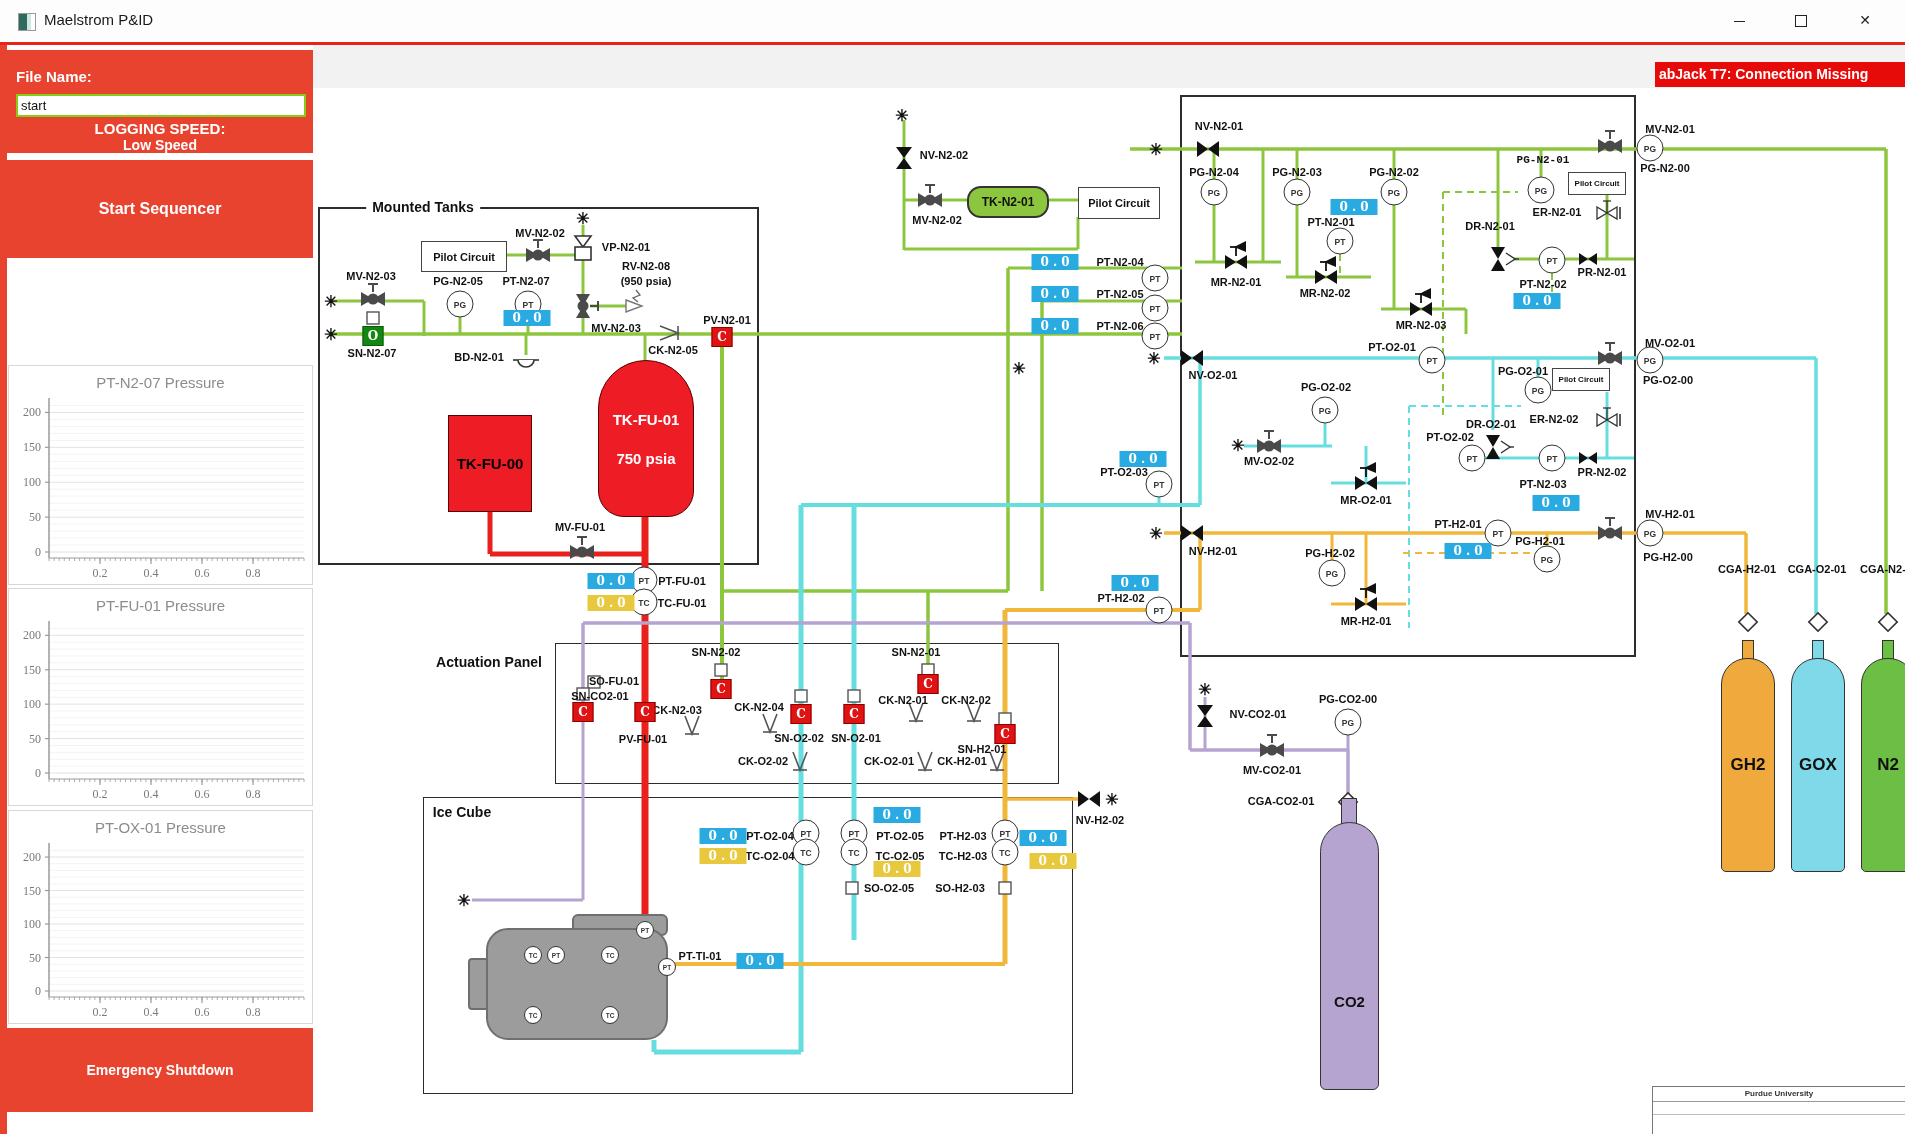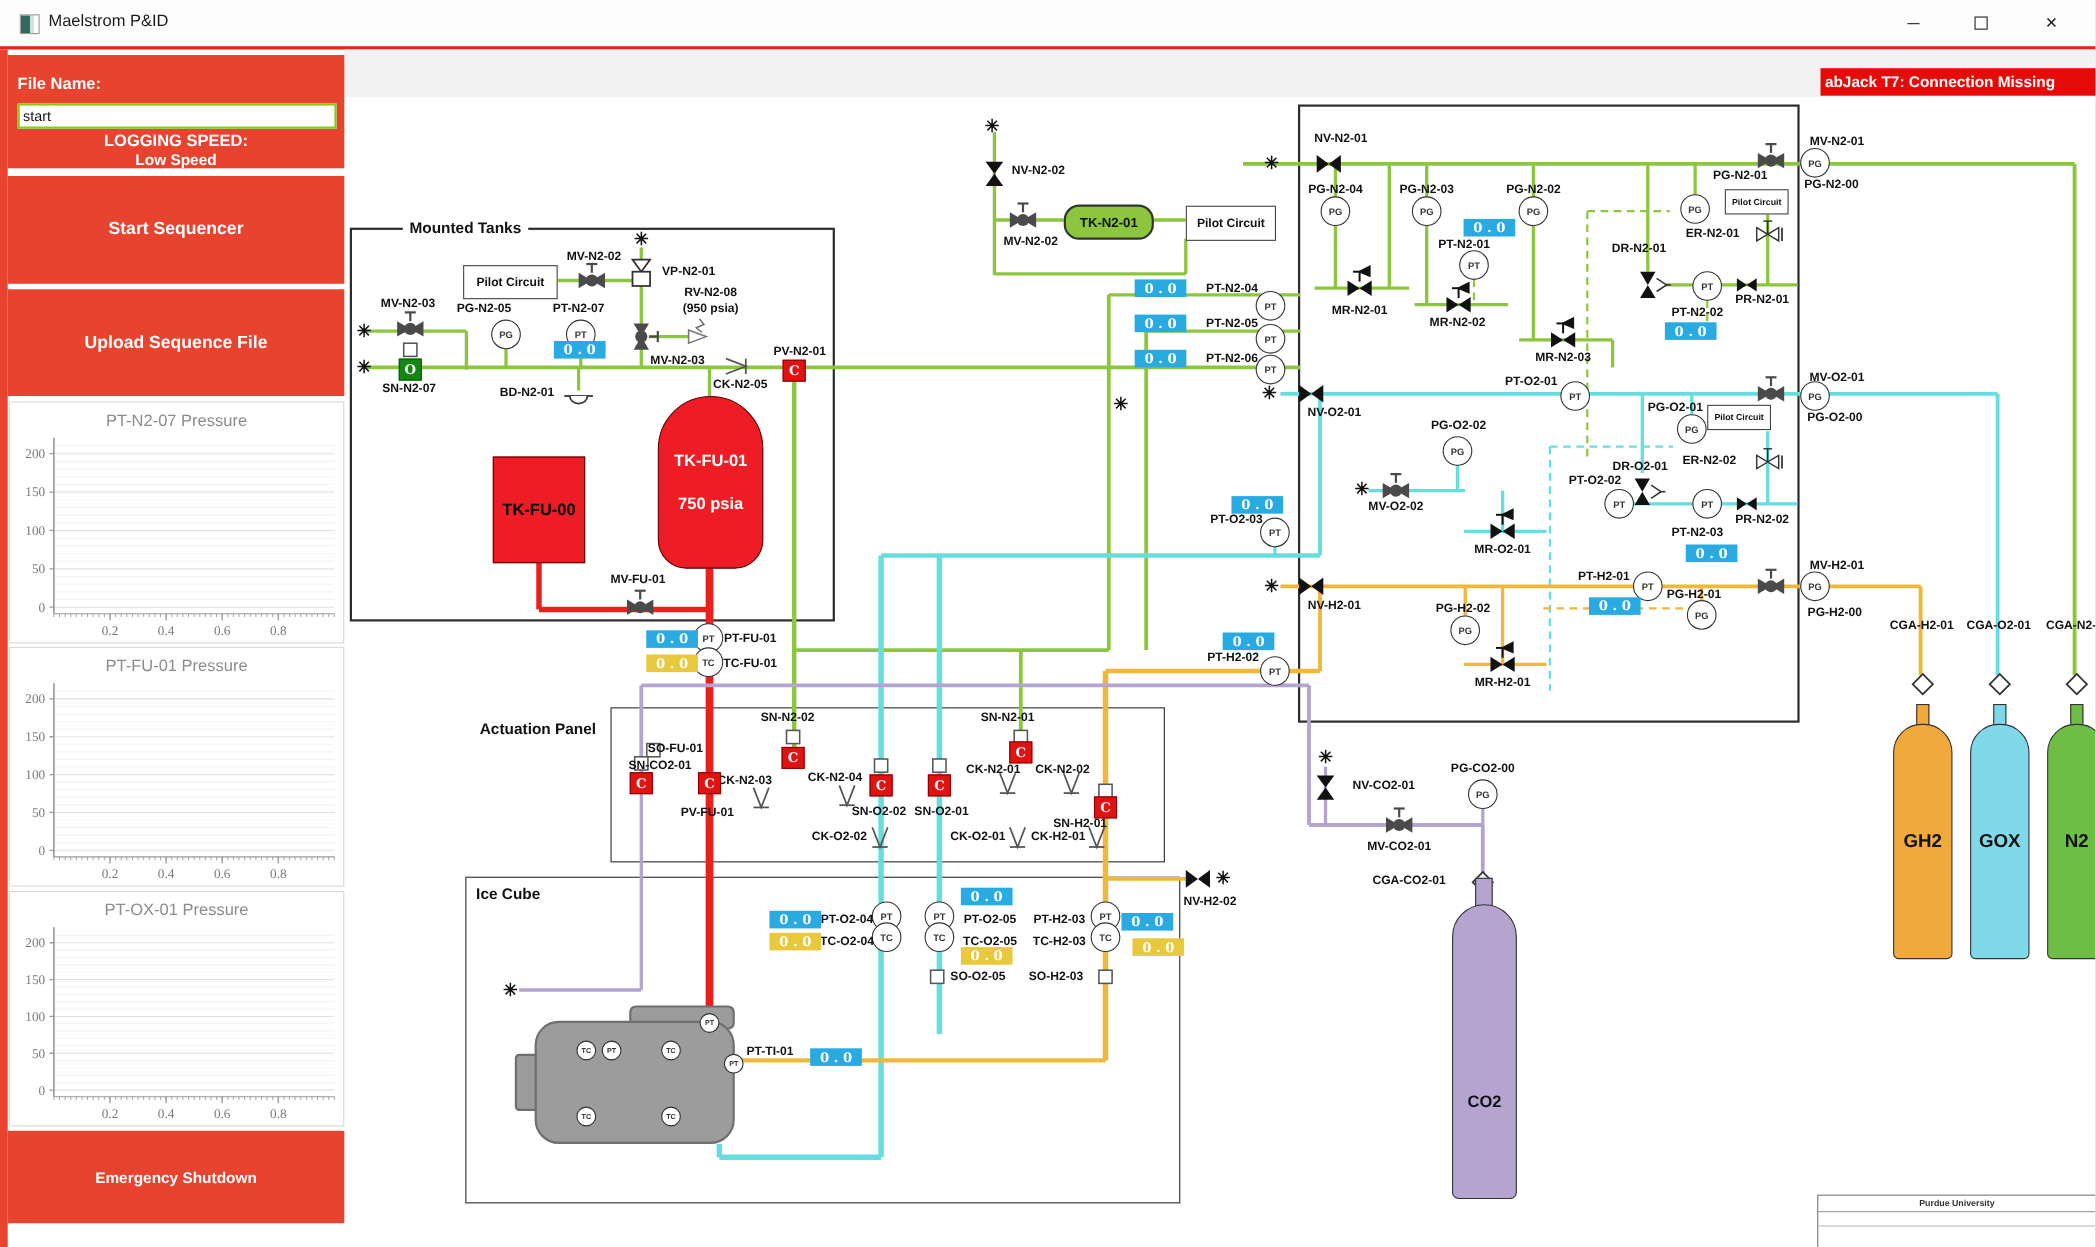--- a/index.html
+++ b/index.html
@@ -56,23 +56,20 @@
   <div id="redstrip"></div>
 
   <div class="redpanel" style="top:50px;height:103px;">
     <div class="abs" style="left:9px;top:18px;font-size:15px;">File Name:</div>
     <input id="filefield" value="start" style="">
     <div class="abs" style="left:0;top:70px;width:100%;text-align:center;font-size:15px;">LOGGING SPEED:</div>
     <div class="abs" style="left:0;top:87px;width:100%;height:16px;overflow:hidden;text-align:center;font-size:14px;">Low Speed</div>
   </div>
   <div class="redpanel" style="top:160px;height:98px;display:flex;align-items:center;justify-content:center;font-size:16px;cursor:pointer;">
       <span>Start Sequencer</span>
-    </div>
-  <div class="redpanel" style="top:263px;height:97px;display:flex;align-items:center;justify-content:center;font-size:16px;cursor:pointer;">
-      <span>Upload Sequence File</span>
     </div>
 
   <div class="chartpanel" style="top:365px;height:220px;">
     <div class="charttitle">PT-N2-07 Pressure</div>
     <svg class="chartsvg" width="303" height="190" style="position:absolute;left:0;top:28px;">
         <line x1="40" y1="158" x2="295" y2="158" stroke="#e2e2e2" stroke-width="1"></line>
         <line x1="40" y1="151.02325581395348" x2="295" y2="151.02325581395348" stroke="#f3f3f3" stroke-width="1"></line>
         <line x1="40" y1="144.04651162790697" x2="295" y2="144.04651162790697" stroke="#f3f3f3" stroke-width="1"></line>
         <line x1="40" y1="137.06976744186048" x2="295" y2="137.06976744186048" stroke="#f3f3f3" stroke-width="1"></line>
         <line x1="40" y1="130.09302325581396" x2="295" y2="130.09302325581396" stroke="#f3f3f3" stroke-width="1"></line>
@@ -762,21 +759,21 @@
   <div id="purdue">
     <div class="inner">Purdue University</div>
     <div class="row2"></div>
   </div>
 
 <div class="lbl" style="left: 540px; top: 233px;">MV-N2-02</div>
     <div class="lbl" style="left: 626px; top: 247px;">VP-N2-01</div>
     <div class="lbl" style="left: 646px; top: 266px;">RV-N2-08</div>
     <div class="lbl" style="left: 646px; top: 281px;">(950 psia)</div>
     <div class="lbl" style="left: 371px; top: 276px;">MV-N2-03</div>
-    <div class="lbl" style="left: 440px; top: 281px;">PG-N2-05</div>
+    <div class="lbl" style="left: 458px; top: 281px;">PG-N2-05</div>
     <div class="lbl" style="left: 526px; top: 281px;">PT-N2-07</div>
     <div class="lbl" style="left: 616px; top: 328px;">MV-N2-03</div>
     <div class="lbl" style="left: 372px; top: 353px;">SN-N2-07</div>
     <div class="lbl" style="left: 479px; top: 357px;">BD-N2-01</div>
     <div class="lbl" style="left: 673px; top: 350px;">CK-N2-05</div>
     <div class="lbl" style="left: 727px; top: 320px;">PV-N2-01</div>
     <div class="lbl" style="left: 580px; top: 527px;">MV-FU-01</div>
     <div class="lbl" style="left: 682px; top: 581px;">PT-FU-01</div>
     <div class="lbl" style="left: 682px; top: 603px;">TC-FU-01</div>
     <div class="lbl" style="left: 944px; top: 155px;">NV-N2-02</div>
@@ -785,21 +782,21 @@
     <div class="lbl" style="left: 1120px; top: 294px;">PT-N2-05</div>
     <div class="lbl" style="left: 1120px; top: 326px;">PT-N2-06</div>
     <div class="lbl" style="left: 1219px; top: 126px;">NV-N2-01</div>
     <div class="lbl" style="left: 1214px; top: 172px;">PG-N2-04</div>
     <div class="lbl" style="left: 1297px; top: 172px;">PG-N2-03</div>
     <div class="lbl" style="left: 1394px; top: 172px;">PG-N2-02</div>
     <div class="lbl" style="left: 1331px; top: 222px;">PT-N2-01</div>
     <div class="lbl" style="left: 1236px; top: 282px;">MR-N2-01</div>
     <div class="lbl" style="left: 1325px; top: 293px;">MR-N2-02</div>
     <div class="lbl" style="left: 1421px; top: 325px;">MR-N2-03</div>
-    <div class="lbl" style="left: 1582px; top: 160px;">PG-N2-01</div>
+    <div class="lbl" style="left: 1543px; top: 160px; font-family: Liberation Mono, monospace;">PG-N2-01</div>
     <div class="lbl" style="left: 1490px; top: 226px;">DR-N2-01</div>
     <div class="lbl" style="left: 1557px; top: 212px;">ER-N2-01</div>
     <div class="lbl" style="left: 1602px; top: 272px;">PR-N2-01</div>
     <div class="lbl" style="left: 1543px; top: 284px;">PT-N2-02</div>
     <div class="lbl" style="left: 1670px; top: 129px;">MV-N2-01</div>
     <div class="lbl" style="left: 1665px; top: 168px;">PG-N2-00</div>
     <div class="lbl" style="left: 1213px; top: 375px;">NV-O2-01</div>
     <div class="lbl" style="left: 1326px; top: 387px;">PG-O2-02</div>
     <div class="lbl" style="left: 1269px; top: 461px;">MV-O2-02</div>
     <div class="lbl" style="left: 1392px; top: 347px;">PT-O2-01</div>

